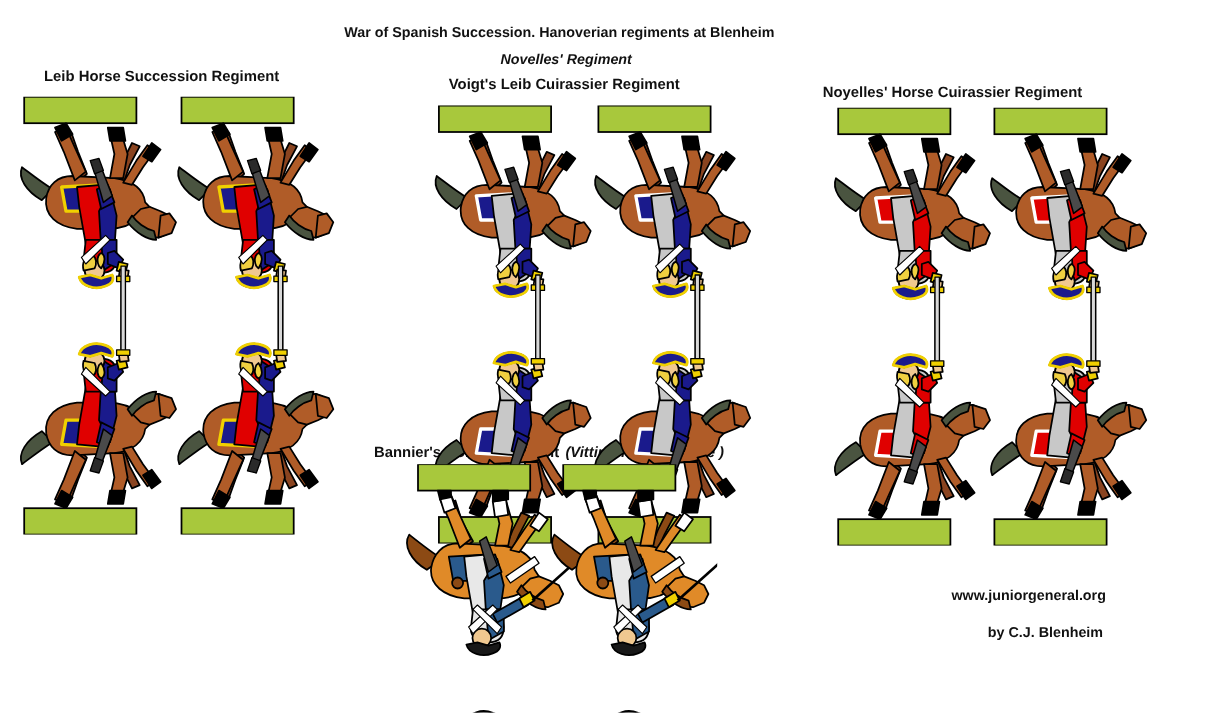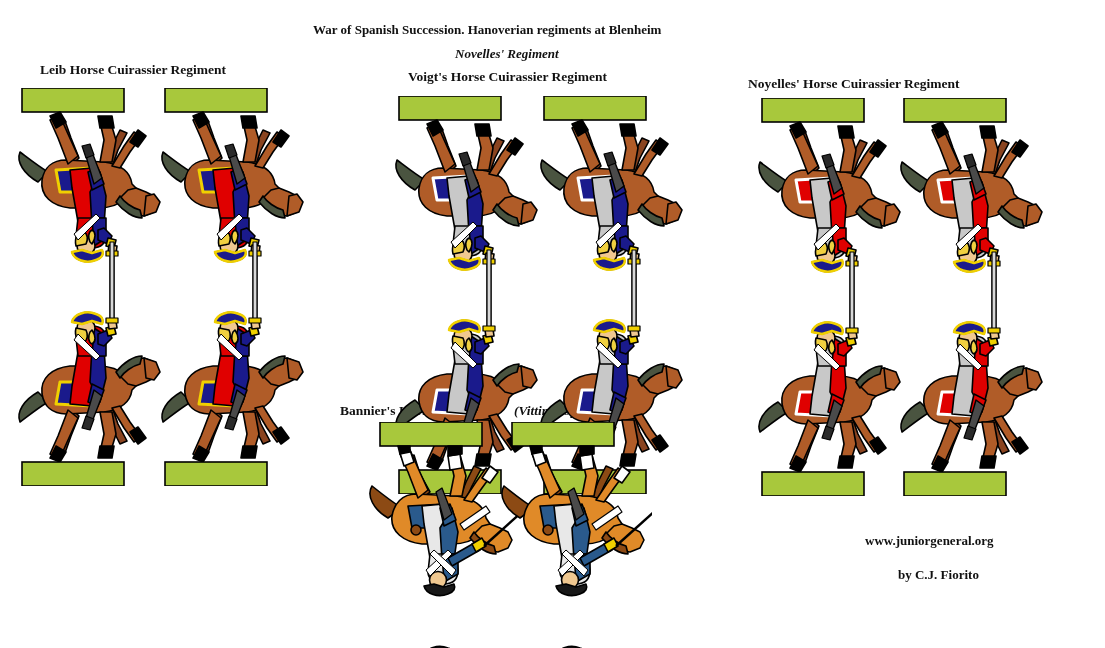--- a/index.html
+++ b/index.html
@@ -16,21 +16,20 @@
     position: relative;
     width: 1105px;
     height: 648px;
     overflow: hidden;
     background: #ffffff;
   }
   .txt {
     position: absolute;
     white-space: nowrap;
     color: #111111;
-    font-family: Liberation Serif, serif;
   }
   .title-main {
     font-size: 13px;
     font-weight: bold;
     letter-spacing: 0px;
   }
   .title-sub {
     font-size: 13px;
     font-weight: bold;
     font-style: italic;
@@ -55,28 +54,28 @@
   .fig svg { display: block; }
 </style>
 </head>
 <body>
 
 <div id="page">
 
   <div class="txt title-main" style="left:313px; top:22px;">War of Spanish Succession. Hanoverian regiments at Blenheim</div>
   <div class="txt title-sub" style="left:455px; top:46px;">Novelles' Regiment</div>
 
-  <div class="txt regt-title" style="left:40px; top:62px;">Leib Horse Cuirassier Regiment</div>
-  <div class="txt regt-title" style="left:408px; top:69px;">Voigt's Horse Cuirassier Regiment</div>
+  <div class="txt regt-title" style="left:40px; top:62px;">Leib Horse Succession Regiment</div>
+  <div class="txt regt-title" style="left:408px; top:69px;">Voigt's Leib Cuirassier Regiment</div>
   <div class="txt regt-title" style="left:748px; top:76px;">Noyelles' Horse Cuirassier Regiment</div>
   <div class="txt regt-title" style="left:340px; top:403px;">Bannier's Horse Regiment</div>
   <div class="txt brig-note" style="left:514px; top:403px;">(Vittinghoff's Brigade )</div>
 
   <div class="txt credit" style="left:865px; top:493px;">www.juniorgeneral.org</div>
-  <div class="txt credit" style="left:898px; top:527px;">by C.J. Fiorito</div>
+  <div class="txt credit" style="left:898px; top:527px;">by C.J. Blenheim</div>
 
   <div id="figure-layer">
       <div class="fig" style="left: 8px; top: 88px;">
   <svg width="160" height="398" viewBox="0 0 160 398" xmlns="http://www.w3.org/2000/svg">
 
     <rect x="14" y="0" width="102" height="24" fill="#a8c83c" stroke="#000000" stroke-width="1.6"></rect>
 
     <g transform="translate(0 199) scale(1 -1)">
       <g transform="translate(0 25)">
   <g stroke="#000000" stroke-width="1.6" stroke-linejoin="round">

